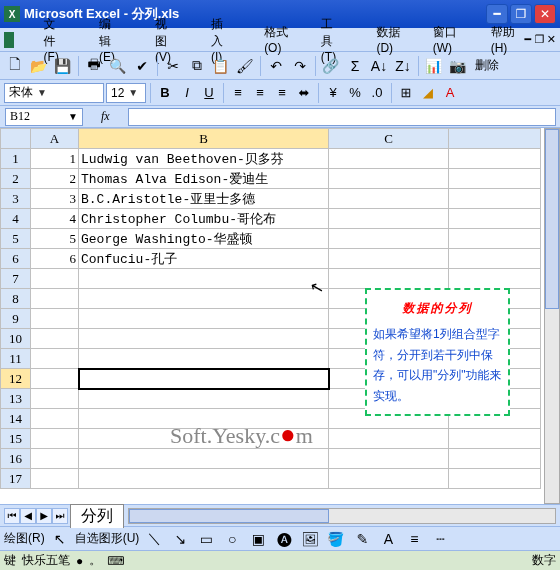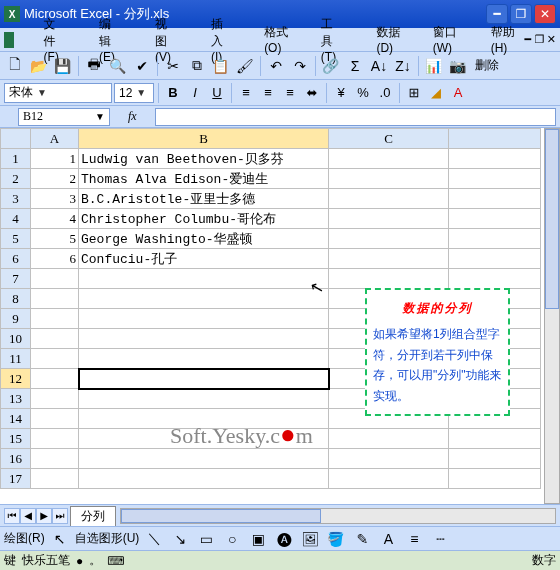--- a/index.html
+++ b/index.html
@@ -1,40 +1,40 @@
 <!DOCTYPE html>
 <html><head>
 <meta charset="utf-8">
 <style>
 * { box-sizing: border-box; margin: 0; padding: 0; }
 body { font-family: "宋体", SimSun, sans-serif; font-size: 12px; background: #4169c8; width: 560px; height: 570px; overflow: hidden; }
 .titlebar { background: linear-gradient(#2a5fd4,#0d47c4); height: 28px; display: flex; align-items: center; padding: 0 4px; color: #fff; }
 .titlebar .icon { width: 16px; height: 16px; background: #217346; margin-right: 4px; display: inline-flex; align-items: center; justify-content: center; font-size: 10px; font-weight: bold; }
-.titlebar .title { flex: 1; font-size: 13px; font-weight: normal; }
+.titlebar .title { flex: 1; font-size: 13px; font-weight: bold; }
 .winbtns { display: flex; gap: 2px; }
 .winbtn { width: 22px; height: 20px; background: #3a6fd8; border: 1px solid #1a4fb8; border-radius: 3px; display: flex; align-items: center; justify-content: center; color: #fff; font-size: 12px; }
 .winbtn.close { background: #e04040; }
 .menubar { background: #cfe0fa; height: 24px; display: flex; align-items: center; padding: 0 4px; border-bottom: 1px solid #9ab8e8; }
 .menubar .appicon { width: 16px; height: 16px; background: #217346; margin-right: 4px; }
 .menubar .mitem { padding: 2px 6px; cursor: default; margin-left: 20px; }
 .menubar .spacer { flex: 1; }
 .toolbar { background: #cfe0fa; height: 28px; display: flex; align-items: center; padding: 0 4px; gap: 2px; border-bottom: 1px solid #9ab8e8; }
 .tbtn { width: 22px; height: 22px; display: flex; align-items: center; justify-content: center; border: 1px solid transparent; font-size: 14px; }
 .tsep { width: 1px; height: 20px; background: #9ab8e8; margin: 0 2px; }
 .fmtbar { background: #cfe0fa; height: 26px; display: flex; align-items: center; padding: 0 4px; gap: 2px; border-bottom: 1px solid #9ab8e8; }
 .combo { background: #fff; border: 1px solid #7a9dd8; height: 20px; display: flex; align-items: center; padding: 0 4px; }
 .combo .arrow { margin-left: 4px; font-size: 10px; color: #333; }
-.fontname { width: 108px; }
+.fontname { width: 100px; }
 .fontsize { width: 40px; }
 .fbtn { width: 20px; height: 20px; display: flex; align-items: center; justify-content: center; font-size: 13px; }
 .fbtn.bold { font-weight: bold; }
 .fbtn.italic { font-style: italic; }
 .fbtn.underline { text-decoration: underline; }
 .namebar { background: #cfe0fa; height: 22px; display: flex; align-items: center; border-bottom: 1px solid #9ab8e8; }
-.namebox { width: 92px; background: #fff; border: 1px solid #7a9dd8; height: 18px; margin-left: 18px; display: flex; align-items: center; padding: 0 4px; font-family: Tahoma; }
+.namebox { width: 78px; background: #fff; border: 1px solid #7a9dd8; height: 18px; margin-left: 5px; display: flex; align-items: center; padding: 0 4px; font-family: Tahoma; }
 .namebox .arrow { margin-left: auto; font-size: 10px; }
 .fxlabel { margin: 0 18px; font-style: italic; font-family: "Times New Roman"; }
 .fxbar { flex: 1; background: #fff; border: 1px solid #7a9dd8; height: 18px; margin-right: 4px; }
 .gridwrap { background: #fff; position: relative; height: 376px; }
 table.grid { border-collapse: collapse; table-layout: fixed; }
 .grid th, .grid td { border: 1px solid #c0c0c0; height: 20px; padding: 0 2px; white-space: nowrap; overflow: hidden; font-family: "宋体"; font-size: 13px; }
 .grid th { background: #d8e6f8; font-weight: normal; text-align: center; }
 .grid th.corner { background: #d8e6f8; }
 .grid th.rowh { width: 30px; text-align: center; }
 .grid th.colh { text-align: center; }
@@ -47,21 +47,21 @@
 .callout { position: absolute; right: 50px; top: 160px; width: 145px; border: 2px dashed #1ac060; background: #fff; padding: 8px 6px; line-height: 1.7; }
 .callout .ctitle { color: #f00; font-weight: bold; text-align: center; letter-spacing: 2px; margin-bottom: 6px; font-style: italic; }
 .callout .cbody { color: #1048d0; }
 .watermark { position: absolute; left: 170px; top: 292px; font-family: "Comic Sans MS", cursive; font-size: 22px; color: #888; }
 .watermark .dot { color: #d00; font-size: 26px; }
 .watermark .om { color: #888; }
 .cursor-arrow { position: absolute; left: 310px; top: 150px; font-size: 16px; color: #000; transform: rotate(-15deg); }
 .tabbar { background: #cfe0fa; height: 22px; display: flex; align-items: center; border-top: 1px solid #9ab8e8; }
 .tabnav { display: flex; margin-left: 4px; }
 .tabnav .nav { width: 16px; height: 16px; display: flex; align-items: center; justify-content: center; font-size: 10px; border: 1px solid #9ab8e8; background: #e8f0ff; }
-.sheettab { background: #fff; border: 1px solid #888; border-bottom: none; padding: 1px 10px; margin-left: 2px; font-size: 12px; }
+.sheettab { background: #fff; border: 1px solid #888; border-bottom: none; padding: 1px 10px; margin-left: 2px; font-size: 16px; }
 .hscroll { flex: 1; height: 16px; background: #e8e8e8; border: 1px solid #aaa; margin: 0 4px; position: relative; }
 .hscroll .thumb { position: absolute; left: 0; width: 200px; height: 100%; background: #ccd8f0; border: 1px solid #7a9dd8; }
 .drawbar { background: #cfe0fa; height: 24px; display: flex; align-items: center; padding: 0 4px; gap: 4px; border-top: 1px solid #9ab8e8; font-size: 12px; }
 .imebar { background: #d8e8d0; height: 20px; display: flex; align-items: center; padding: 0 4px; gap: 6px; border-top: 1px solid #9ab8e8; font-size: 12px; }
 .vscroll { position: absolute; right: 0; top: 128px; width: 16px; height: 376px; background: #e8e8e8; border: 1px solid #aaa; }
 .vscroll .thumb { position: absolute; top: 0; width: 100%; height: 180px; background: #ccd8f0; border: 1px solid #7a9dd8; }
 .smallx { width: 16px; height: 14px; display: flex; align-items: center; justify-content: center; font-size: 11px; margin-left: 2px; }
 </style>
 </head>
 <body>

